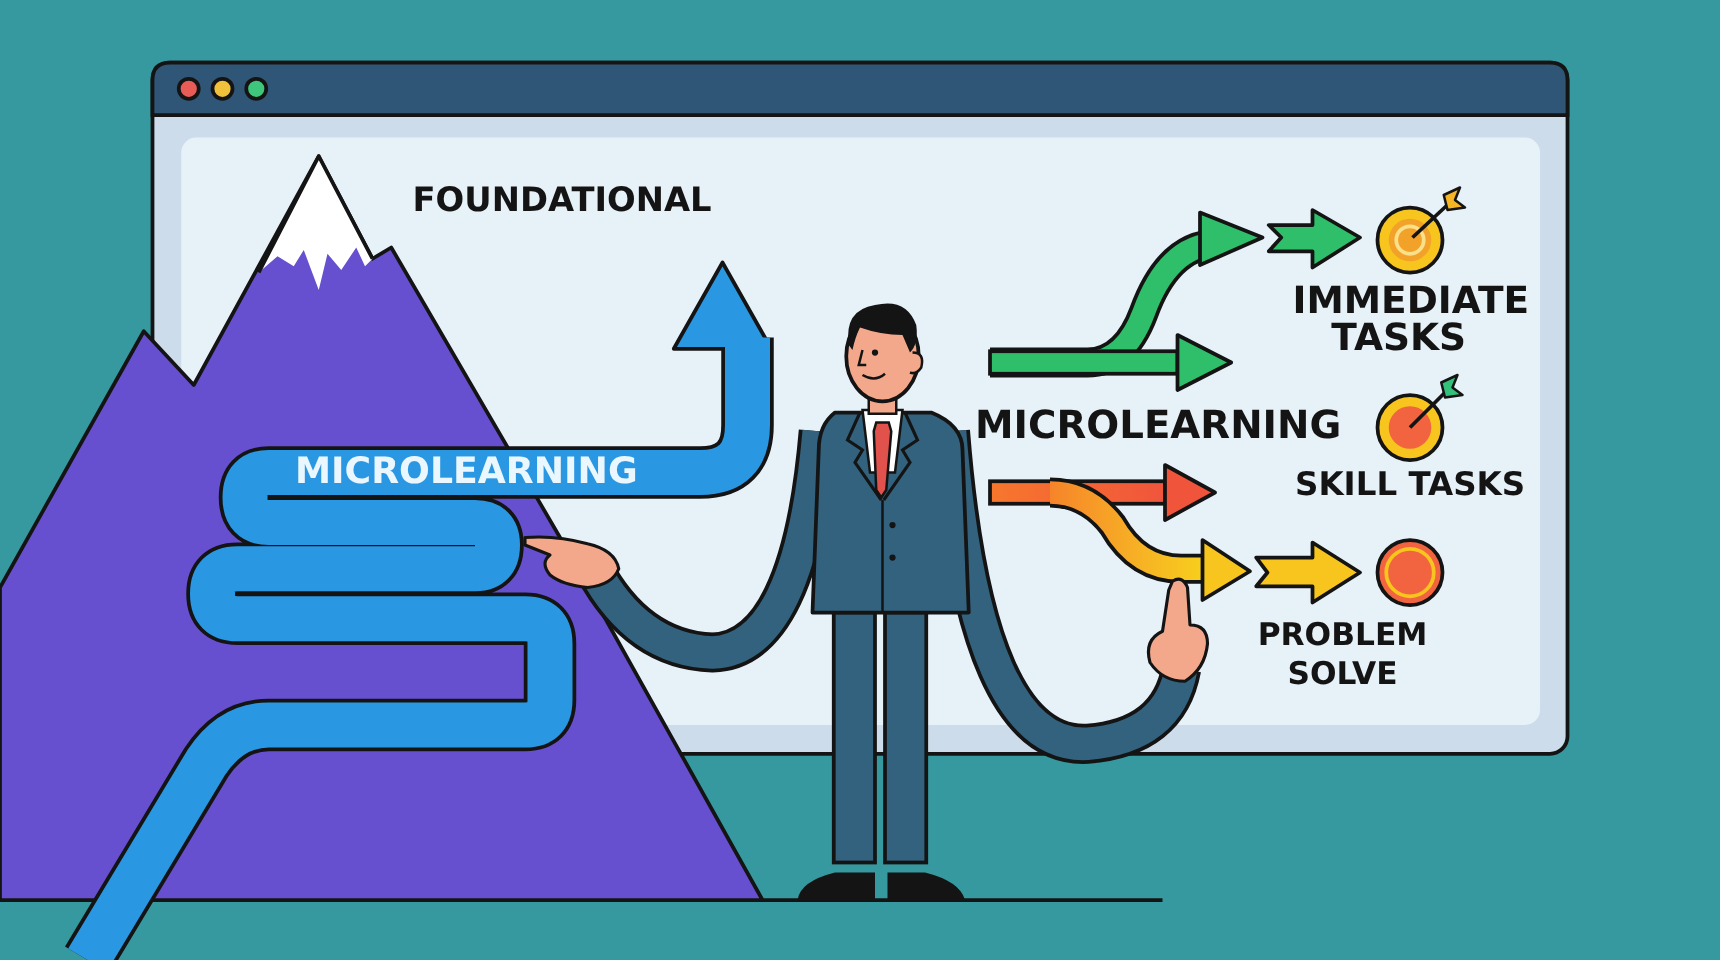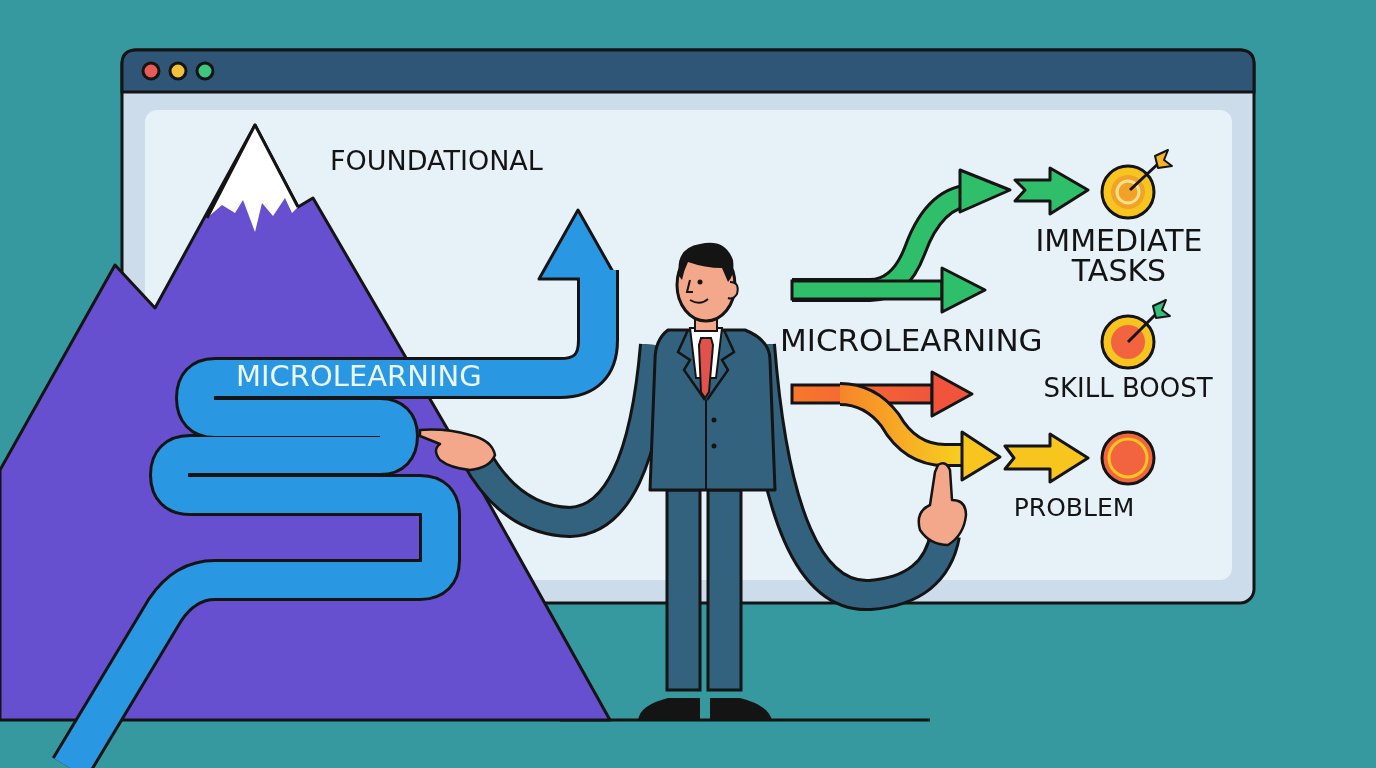--- a/index.html
+++ b/index.html
@@ -6,21 +6,21 @@
   body {
     width: 1376px; height: 768px; overflow: hidden;
     background: #35999f;
     font-family: "DejaVu Sans", "Liberation Sans", sans-serif;
     position: relative;
   }
   #stage { position: absolute; left: 0; top: 0; width: 1376px; height: 768px; }
   .label {
     position: absolute;
     font-family: "DejaVu Sans", sans-serif;
-    font-weight: normal;
+    font-weight: bold;
     color: #141414;
     letter-spacing: 0px;
     line-height: 1.12;
     white-space: nowrap;
   }
   .center { text-align: center; }
   #foundational { left: 330px; top: 144px; font-size: 27px; line-height: 33px; }
   #microlearning-label { left: 780px; top: 323px; font-size: 31px; }
   #macro-label { left: 236px; top: 360px; font-size: 29px; color: #eaf7ff; }
   #immediate { left: 1034px; top: 226px; width: 170px; font-size: 30px; line-height: 30px; }
@@ -161,18 +161,19 @@
 <div id="macro-label" class="label">MICROLEARNING</div>
 
 <div id="microlearning-label" class="label">MICROLEARNING</div>
 
 <div id="immediate" class="label center">
   <div>IMMEDIATE</div>
   <div>TASKS</div>
 </div>
 
 <div id="skill" class="label center">
-  <div>SKILL BOOST</div>
+  <div>SKILL TASKS</div>
 </div>
 
 <div id="problem" class="label center">
   <div>PROBLEM</div>
+  <div>SOLVE</div>
 </div>
 
 </body></html>

